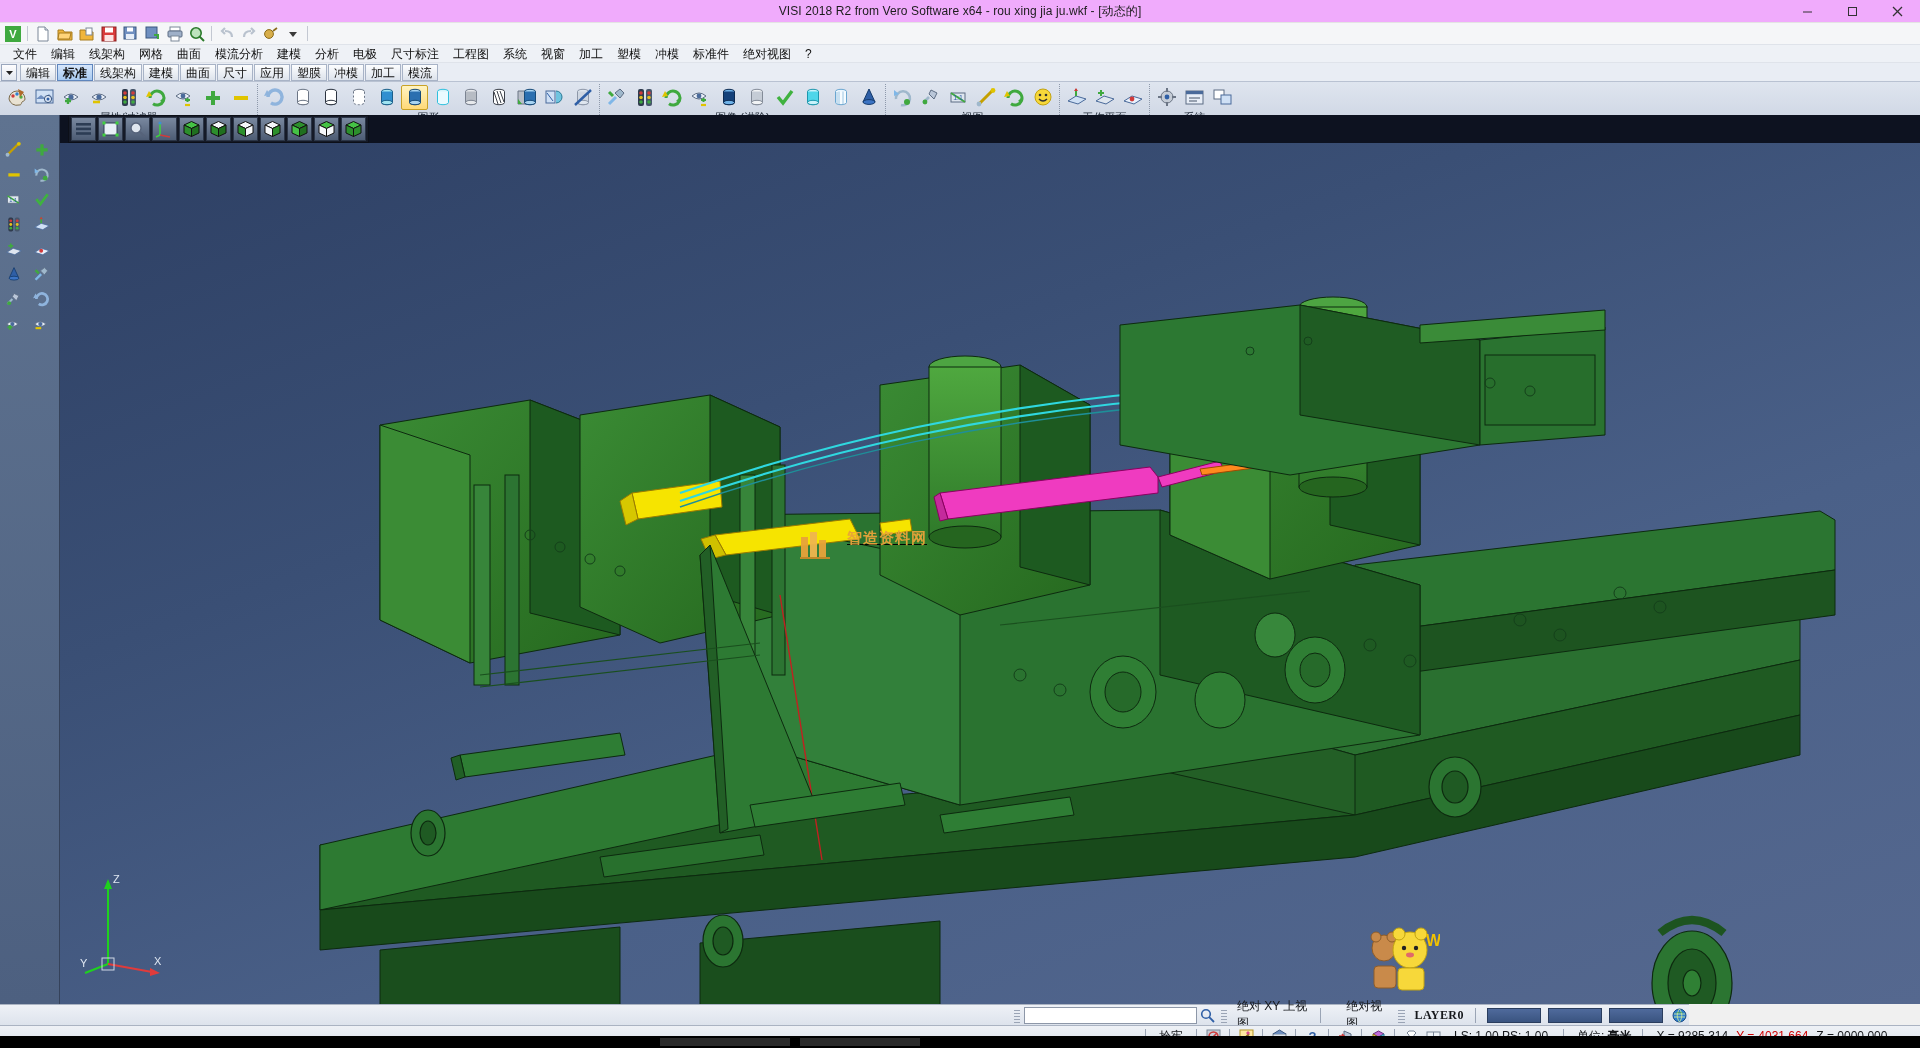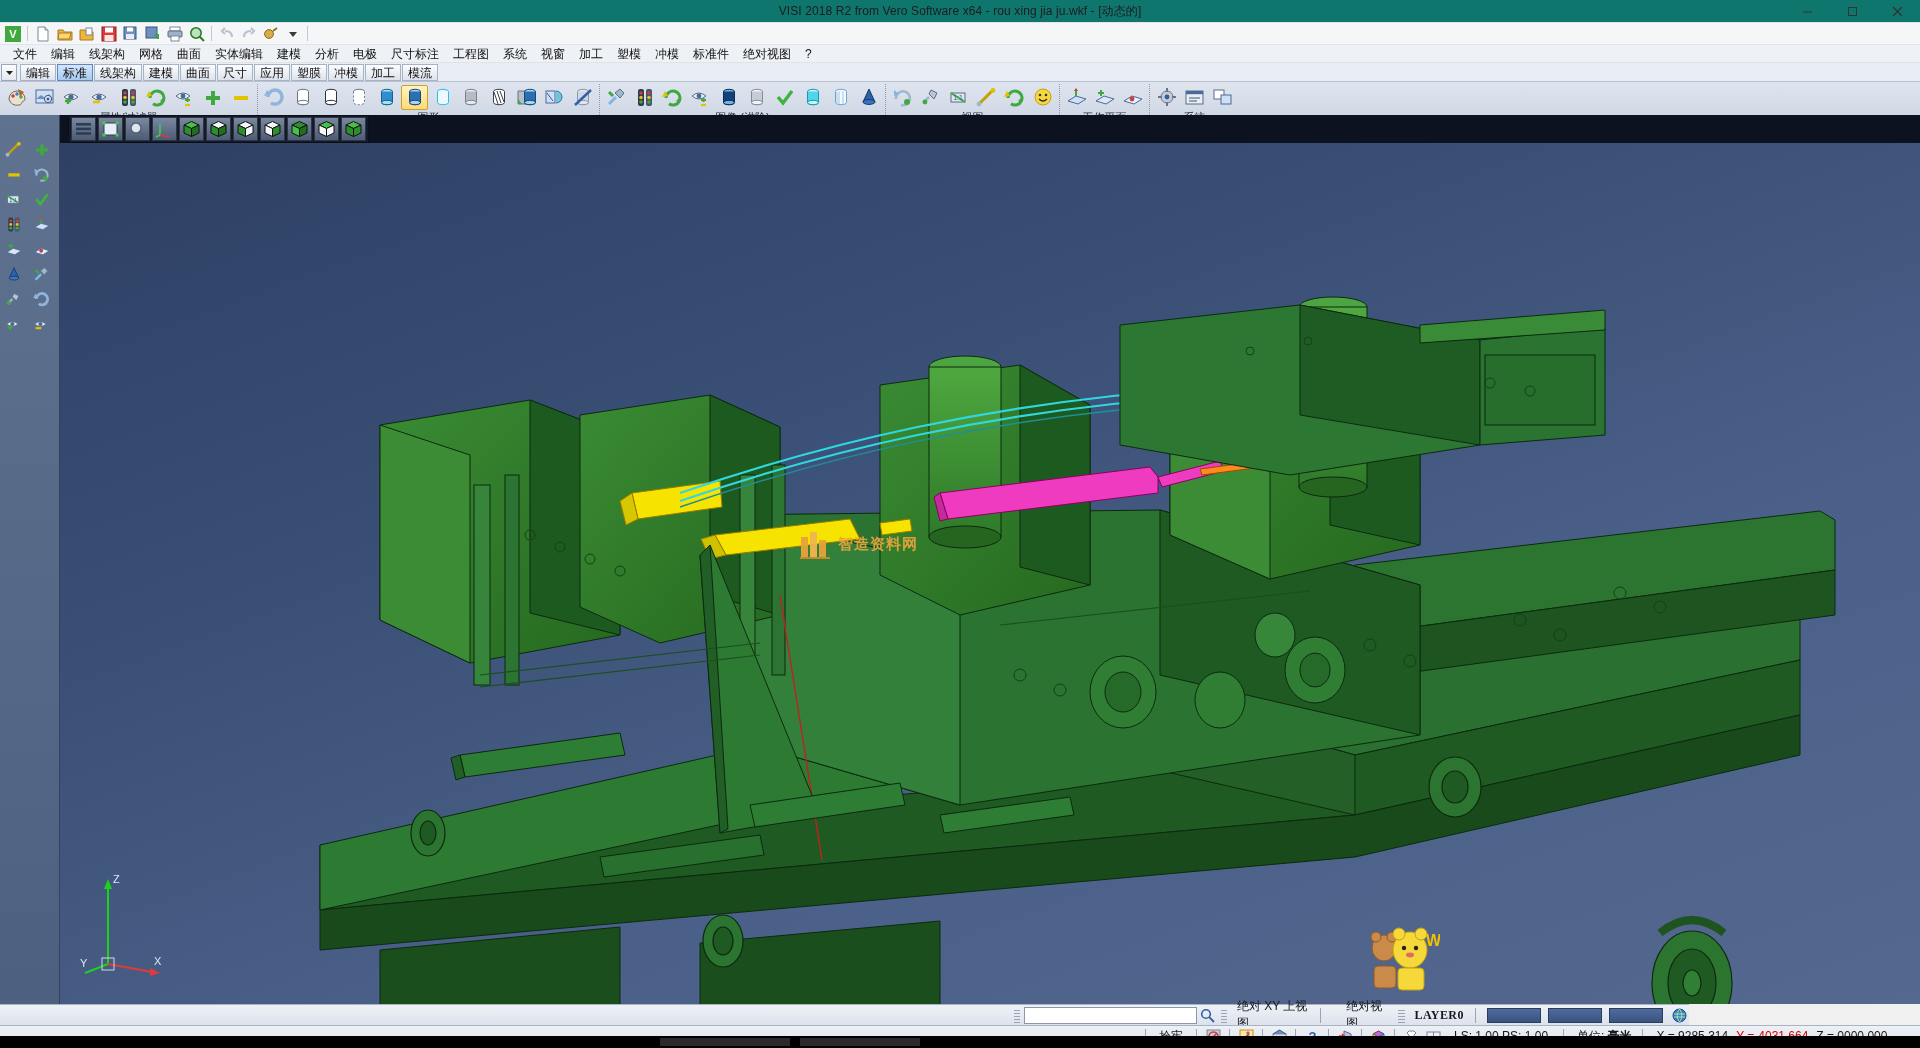--- a/index.html
+++ b/index.html
@@ -1,21 +1,21 @@
 <!DOCTYPE html>
 <html><head>
 <meta charset="utf-8">
 <style>
   * { box-sizing: border-box; margin:0; padding:0; }
   html,body { width:1920px; height:1048px; overflow:hidden;
     font-family:"Liberation Sans","DejaVu Sans",sans-serif; }
   body { background:#f0f0f0; }
 
   
-  .titlebar{height:23px;background:#0f766e;border-bottom:1px solid #e4e4e4;
+  .titlebar{height:23px;background:#f0abfc;border-bottom:1px solid #e4e4e4;
     display:flex;align-items:center;position:relative;}
   .title-text{position:absolute;left:0;right:0;text-align:center;font-size:12px;color:#1c1c1c;
     letter-spacing:.1px;}
   .win-btns{margin-left:auto;display:flex;height:23px;z-index:3;}
   .win-btn{width:45px;height:23px;display:flex;align-items:center;justify-content:center;
     font-size:12px;color:#333;}
   .win-btn svg{display:block;}
 
   
   .qat{height:22px;background:#f5f6f8;display:flex;align-items:center;padding-left:2px;gap:1px;
@@ -27,21 +27,21 @@
     font-size:12px;color:#111;border-bottom:1px solid #dfe3ea;}
   .menubar div{padding:2px 7px;line-height:18px;cursor:default;white-space:nowrap;}
 
   
   .tabstrip{height:19px;background:#e9edf4;display:flex;align-items:center;
     border-bottom:1px solid #b9c2d2;padding-left:1px;}
   .tab-drop{width:16px;height:17px;display:flex;align-items:center;justify-content:center;
     border:1px solid #9aa7bd;background:linear-gradient(#fdfdfe,#e2e7ef);margin-right:3px;}
   .tab{font-size:12px;padding:0 5px;height:17px;line-height:16px;border:1px solid #a8b3c6;
     background:linear-gradient(#fcfdfe,#dde3ec);margin-right:1px;color:#111;white-space:nowrap;}
-  .tab.active{background:linear-gradient(#d6e6fb,#a8caf0);border-color:#5f86bd;font-weight:normal;}
+  .tab.active{background:linear-gradient(#d6e6fb,#a8caf0);border-color:#5f86bd;font-weight:bold;}
 
   
   .ribbon{height:43px;background:linear-gradient(#dfe5ef,#cdd5e3);position:relative;
     display:flex;align-items:flex-start;padding-top:2px;border-bottom:1px solid #9aa4b5;}
   .rgroup{display:flex;flex-direction:column;align-items:center;position:relative;
     padding:0 3px;height:41px;}
   .rgroup + .rgroup{border-left:1px dotted #8e99ab;}
   .ricons{display:flex;align-items:center;gap:1px;height:26px;}
   .ric{width:27px;height:25px;display:flex;align-items:center;justify-content:center;
     border:1px solid transparent;border-radius:2px;}
@@ -62,21 +62,21 @@
   
   .viewtb{position:absolute;left:8px;top:0px;height:28px;display:flex;align-items:center;
     background:#151a27;border:1px solid #0c0f18;padding:1px 2px;gap:2px;z-index:6;}
   .vtic{width:25px;height:24px;display:flex;align-items:center;justify-content:center;
     background:linear-gradient(#79889f,#4d5c74);border:1px solid #2b3547;}
 
   
   .triad{position:absolute;left:20px;bottom:25px;width:90px;height:110px;}
 
   
-  .wm{position:absolute;left:740px;top:414px;display:flex;align-items:center;gap:4px;opacity:.95;}
+  .wm{position:absolute;left:740px;top:414px;display:flex;align-items:flex-start;gap:13px;opacity:.95;text-decoration:underline;}
   .wm-txt{font-size:15px;color:#e8a33a;font-weight:bold;letter-spacing:1px;}
 
   .mascot{position:absolute;right:480px;bottom:8px;width:78px;height:72px;}
 
   
   .sb1{position:absolute;left:0;top:1004px;width:1689px;height:21px;
     background:linear-gradient(#eef1f6,#dde3ec);border-top:1px solid #aab3c2;
     display:flex;align-items:center;font-size:12px;color:#16181c;}
   .sb2{position:absolute;left:0;top:1025px;width:1920px;height:21px;
     background:linear-gradient(#eef1f6,#dde3ec);border-top:1px solid #aab3c2;
@@ -200,21 +200,21 @@
   </div>
   <div class="qsep"></div>
 </div>
 
 <div class="menubar" id="menubar">
     <div>文件</div>
     <div>编辑</div>
     <div>线架构</div>
     <div>网格</div>
     <div>曲面</div>
-    <div>实体编辑</div>
+    <div>模流分析</div>
     <div>建模</div>
     <div>分析</div>
     <div>电极</div>
     <div>尺寸标注</div>
     <div>工程图</div>
     <div>系统</div>
     <div>视窗</div>
     <div>加工</div>
     <div>塑模</div>
     <div>冲模</div>

